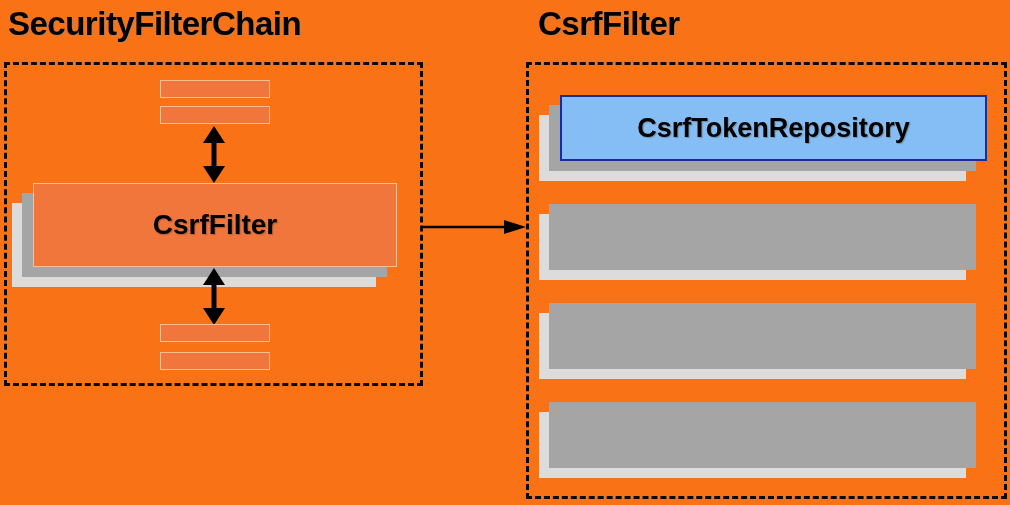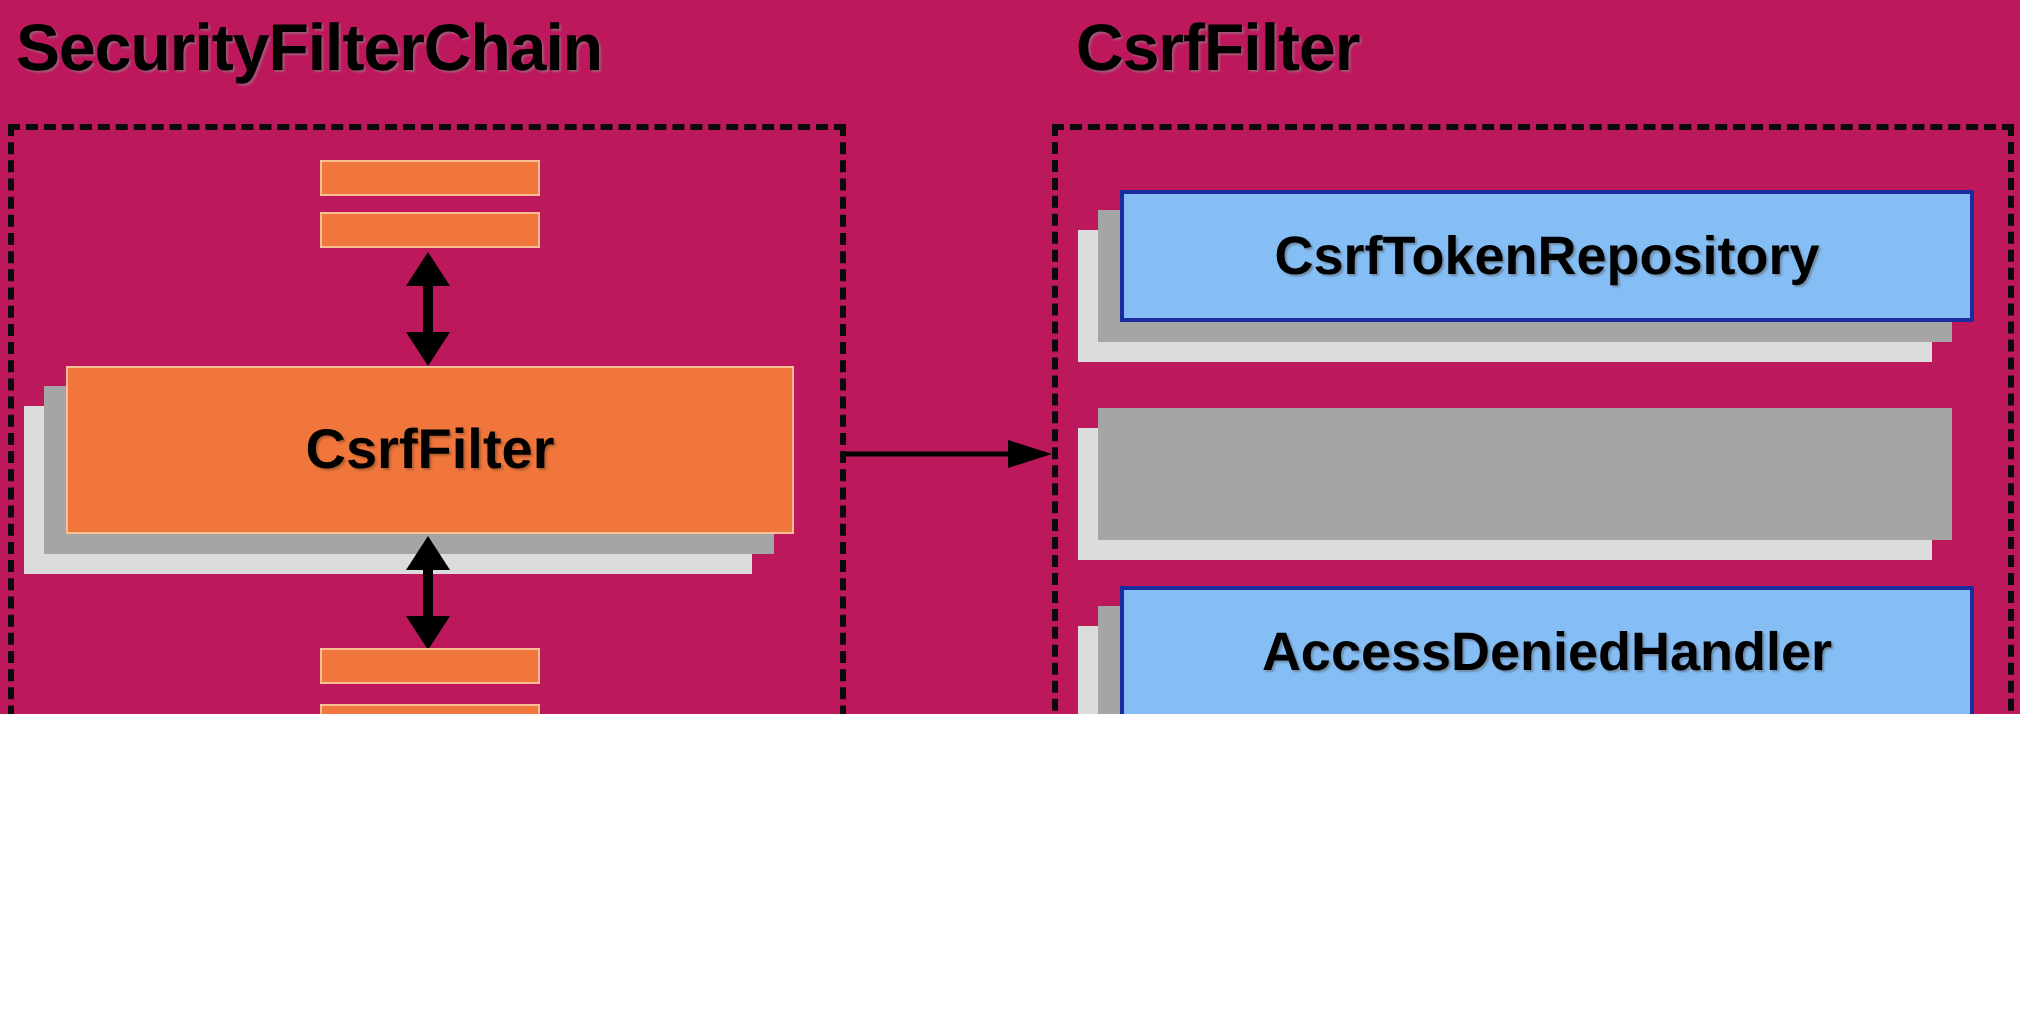--- a/index.html
+++ b/index.html
@@ -10,22 +10,22 @@
     --shadow-mid:#A5A5A5;
     --shadow-light:#DCDCDC;
     --arrow:#000000;
     --ink:#000000;
   }
   *{margin:0;padding:0;box-sizing:border-box;}
   html,body{background:#ffffff;}
   body{font-family:"Liberation Sans","DejaVu Sans",sans-serif;}
   .stage{
     position:relative;
-    width:1010px;height:357px;
-    background:#be185d;
+    width:1010px;height:505px;
+    background:#f97316;
     overflow:hidden;
   }
   .panel-title{
     position:absolute;
     font-size:33px;
     font-weight:bold;
     color:var(--ink);
     letter-spacing:-0.5px;
     text-shadow:1px 1px 1px rgba(140,140,140,0.55);
     white-space:nowrap;
@@ -107,18 +107,17 @@
 
   <div class="shadow-layer shadow-light" style="left:539px;top:115px;width:427px;height:66px;"></div>
   <div class="shadow-layer shadow-mid" style="left:549px;top:105px;width:427px;height:66px;"></div>
   <div class="blue-box" style="top:95px;">CsrfTokenRepository</div>
 
   <div class="shadow-layer shadow-light" style="left:539px;top:214px;width:427px;height:66px;"></div>
   <div class="shadow-layer shadow-mid" style="left:549px;top:204px;width:427px;height:66px;"></div>
 
   <div class="shadow-layer shadow-light" style="left:539px;top:313px;width:427px;height:66px;"></div>
   <div class="shadow-layer shadow-mid" style="left:549px;top:303px;width:427px;height:66px;"></div>
-  <div class="blue-box" style="top:293px;">AccessDeniedHandler</div>
 
   <div class="shadow-layer shadow-light" style="left:539px;top:412px;width:427px;height:66px;"></div>
   <div class="shadow-layer shadow-mid" style="left:549px;top:402px;width:427px;height:66px;"></div>
 
 </div>
 
 </body></html>

